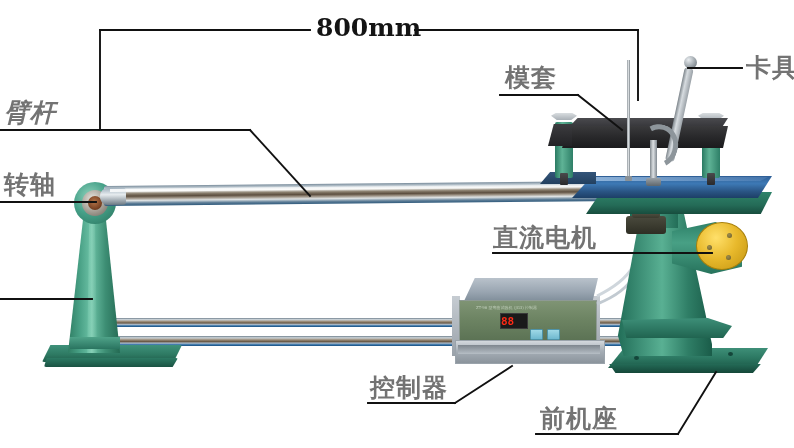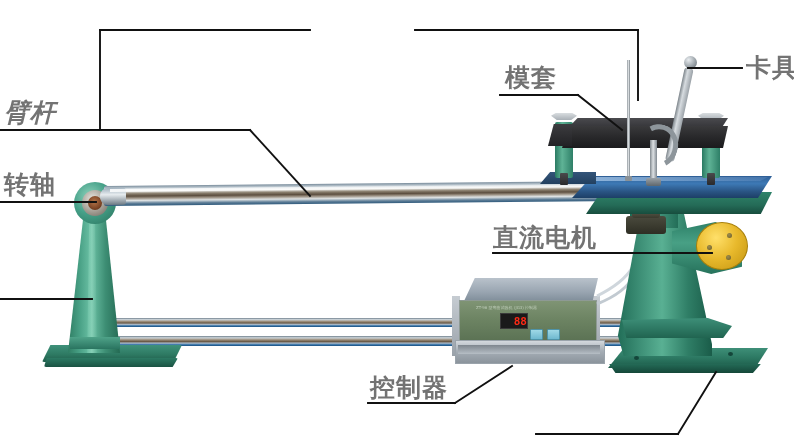--- a/index.html
+++ b/index.html
@@ -92,21 +92,21 @@
   }
   .ctrl-caption{
     position:absolute;
     font-size:4px;color:#c9d6c4;white-space:nowrap;
     font-family:"DejaVu Sans","Liberation Sans",sans-serif;
     opacity:.85;
   }
   .ctrl-display{
     position:absolute;
     background:#1a1a1a;border:1px solid #3a3a3a;
-    display:flex;align-items:center;justify-content:flex-end;gap:1px;
+    display:flex;align-items:center;justify-content:flex-start;gap:1px;
   }
   .seg{
     font-family:"DejaVu Sans Mono","Liberation Mono",monospace;
     font-size:11px;font-weight:700;color:#ff2a15;line-height:1;
   }
   .ctrl-btn{
     position:absolute;
     background:linear-gradient(180deg,#9fd8e6 0%,#6fb9cf 100%);
     border:1px solid #4e93a8;border-radius:1px;
   }
@@ -338,28 +338,30 @@
       <line x1="493" y1="253" x2="712" y2="253"></line>
 
       <line x1="368" y1="403" x2="455" y2="403"></line>
       <line x1="455" y1="403" x2="512" y2="366"></line>
 
       <line x1="536" y1="434" x2="678" y2="434"></line>
       <line x1="678" y1="434" x2="716" y2="372"></line>
     </g>
   </svg>
 
+  <div class="dim-text" style="left:316px;top:13px;">800mm</div>
 
   <div class="lbl cn" style="left:4px;top:100px;font-style:italic;">臂杆</div>
 
   <div class="lbl cn" style="left:4px;top:172px;">转轴</div>
 
 
   <div class="lbl cn" style="left:505px;top:65px;">模套</div>
 
   <div class="lbl cn" style="left:746px;top:55px;">卡具</div>
 
   <div class="lbl cn" style="left:370px;top:375px;">控制器</div>
 
   <div class="lbl cn" style="left:493px;top:225px;">直流电机</div>
 
+  <div class="lbl cn" style="left:540px;top:406px;">前机座</div>
 
 </div>
 
 </body></html>

